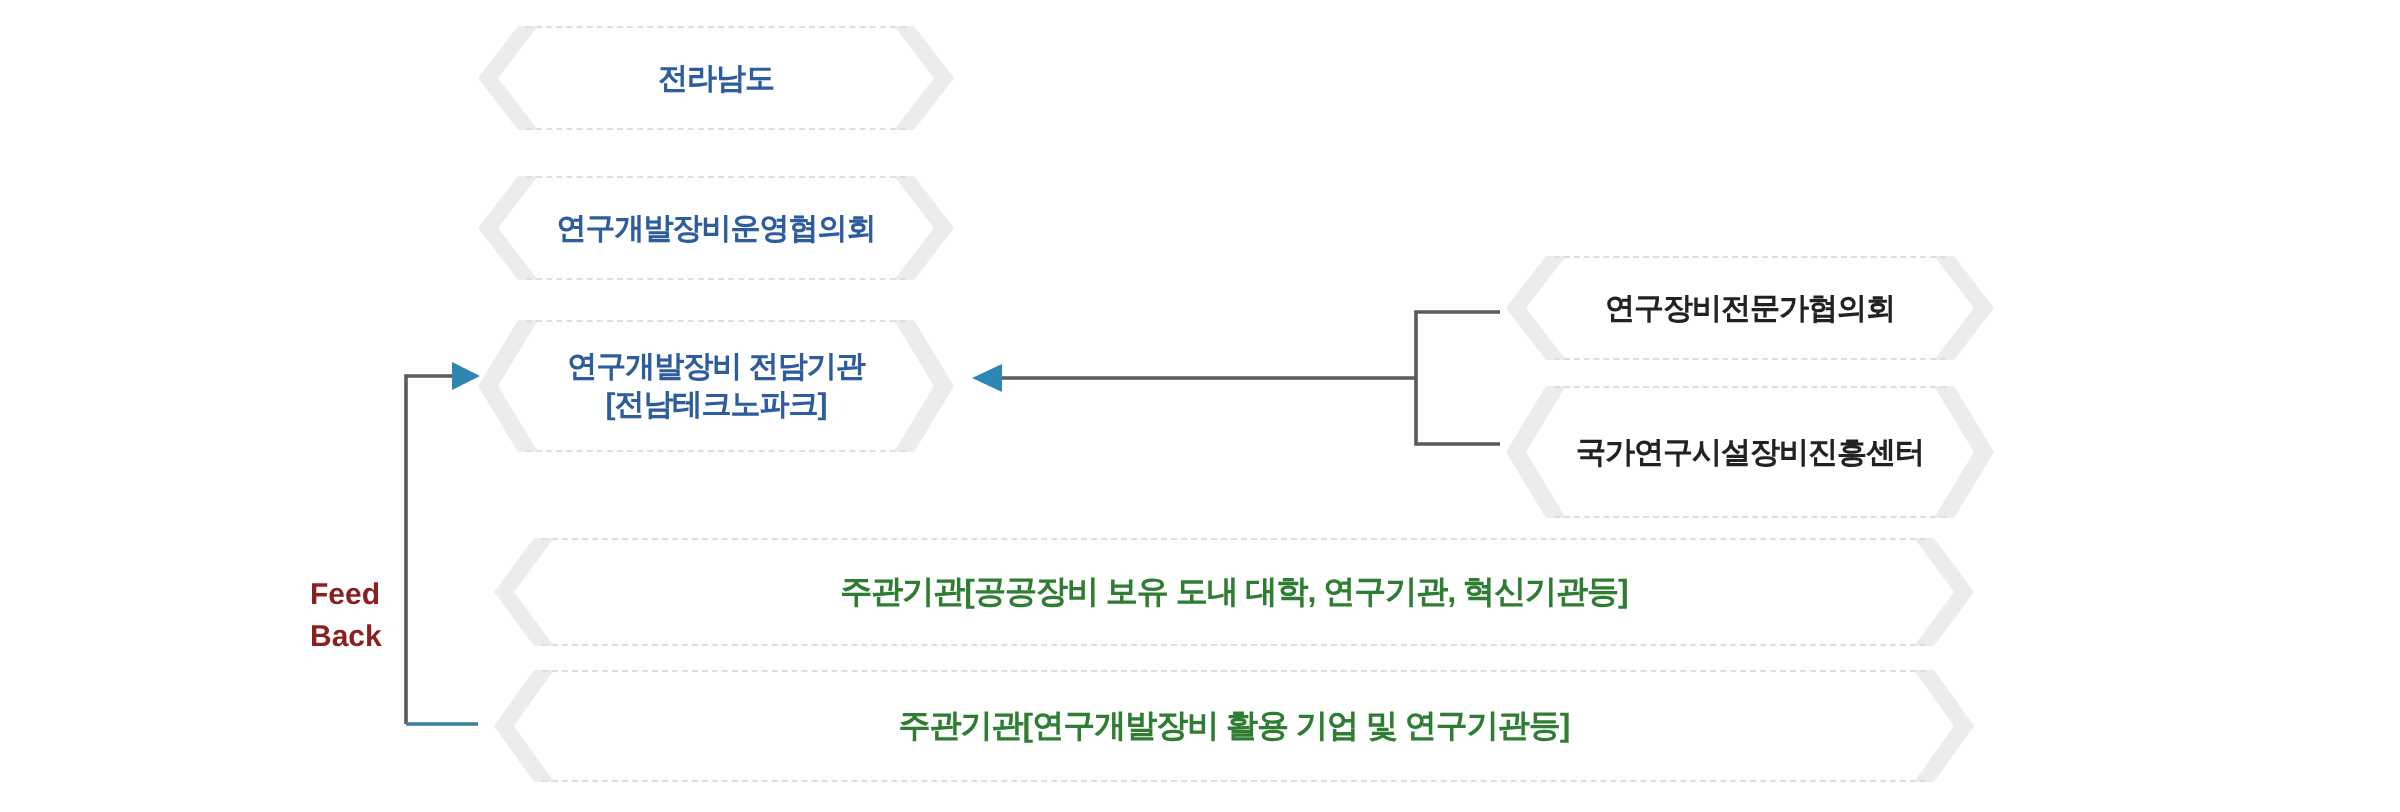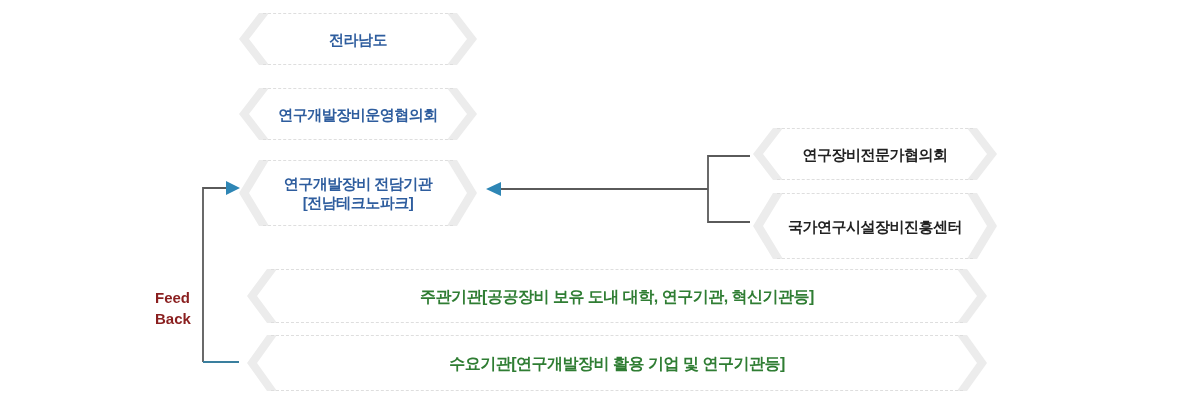--- a/index.html
+++ b/index.html
@@ -144,21 +144,21 @@
 
   <div class="node" style="left:241px;top:335px;width:752px;height:56px;">
     <svg class="chev left" width="40" height="56">
         <polygon points="28,0 8,28 28,56 38,56 18,28 38,0"></polygon>
       </svg>
     <svg class="chev right" width="40" height="56">
         <polygon points="12,0 32,28 12,56 2,56 22,28 2,0"></polygon>
       </svg>
     <div class="edge top"></div>
     <div class="edge bottom"></div>
-    <div class="label label-green">수요기관[연구개발장비 활용 기업 및 연구기관등]</div>
+    <div class="label label-green">주관기관[연구개발장비 활용 기업 및 연구기관등]</div>
   </div>
 
   <div class="feedback-label">
     <span style="display:block;">Feed</span>
     <span style="display:block;">Back</span>
   </div>
 
 </div>
 
 </body></html>

